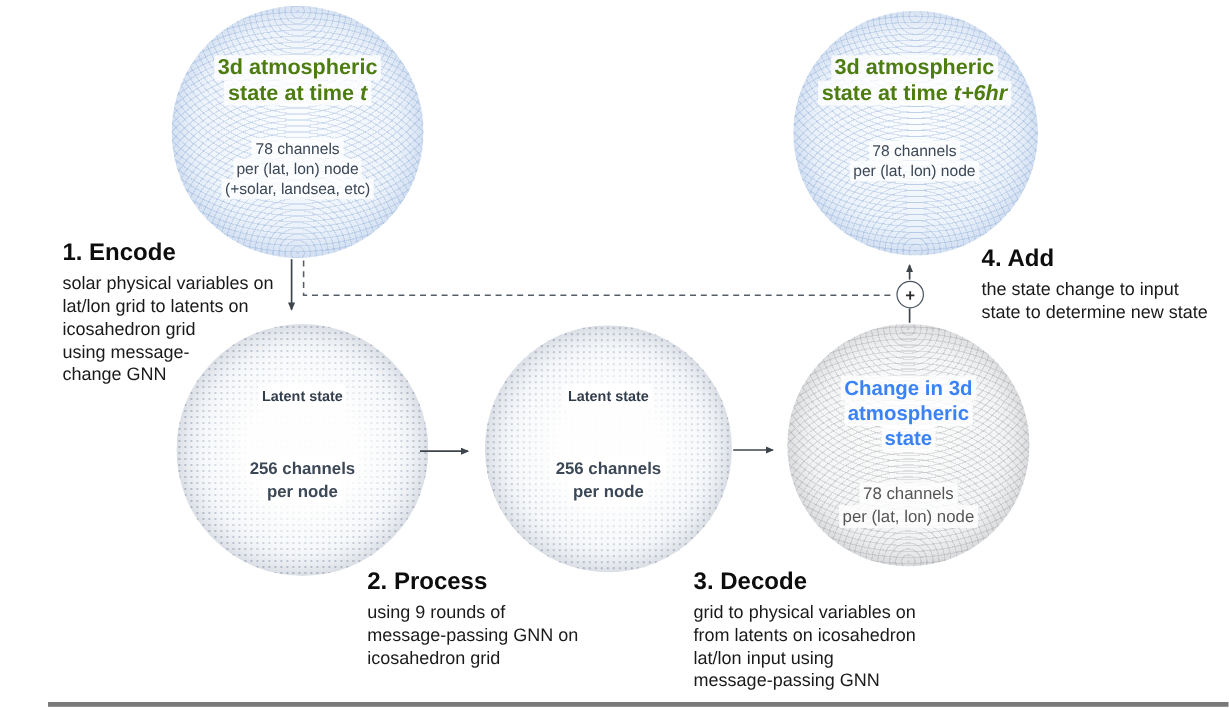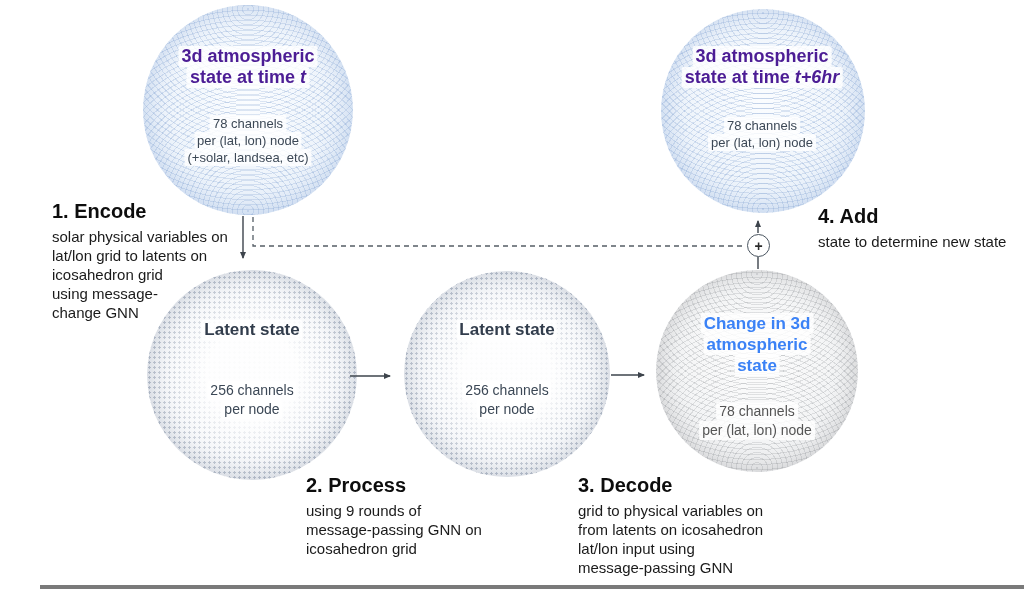--- a/index.html
+++ b/index.html
@@ -37,26 +37,26 @@
       repeating-radial-gradient(circle at 50% 2%,  rgba(120,125,130,.20) 0 1px, transparent 1px 5px),
       repeating-radial-gradient(circle at 50% 98%, rgba(120,125,130,.20) 0 1px, transparent 1px 5px),
       radial-gradient(circle at 50% 45%, #fdfdfd 0%, #f3f4f5 55%, #e9eaec 88%, #e0e1e3 100%);
     box-shadow: inset 0 0 24px rgba(120,120,125,.32);
   }
 
   .label-stack { position:absolute; transform:translateX(-50%); text-align:center; white-space:nowrap; }
   .line { display:block; }
   .halo { display:inline-block; background:rgba(255,255,255,.82); padding:0 3px; border-radius:2px; }
 
-  .sphere-title { font-weight:700; font-size:18px; line-height:21px; color:#4c1d95; }
+  .sphere-title { font-weight:700; font-size:18px; line-height:21px; color:#4d7c0f; }
   .sphere-title em { font-style:italic; }
   .sphere-body  { font-size:13px; line-height:17px; color:#3c4856; }
 
-  .latent-title { font-weight:700; font-size:17px; line-height:20px; color:#323d4c; }
-  .latent-body  { font-size:14px; line-height:19px; color:#3c4856; }
+  .latent-title { font-weight:700; font-size:12px; line-height:20px; color:#323d4c; }
+  .latent-body  { font-size:14px; line-height:19px; color:#3c4856;font-weight:bold; }
 
   .delta-title  { font-weight:700; font-size:17px; line-height:21px; color:#3b82f6; }
   .delta-body   { font-size:14px; line-height:19px; color:#555555; }
 
   .step { position:absolute; text-align:left; white-space:nowrap; }
   .step-heading { font-size:20px; line-height:23px; font-weight:700; color:#0d0d0d; margin-bottom:4px; }
   .step-line { font-size:15px; line-height:19px; color:#1a1a1a; }
 
   #arrows { position:absolute; left:0; top:0; width:1024px; height:590px; }
 
@@ -164,17 +164,18 @@
   <div class="step" style="left:578px; top:474px;">
     <div class="step-heading">3. Decode</div>
     <div class="step-line">grid to physical variables on</div>
     <div class="step-line">from latents on icosahedron</div>
     <div class="step-line">lat/lon input using</div>
     <div class="step-line">message-passing GNN</div>
   </div>
 
   <div class="step" style="left:818px; top:205px;">
     <div class="step-heading">4. Add</div>
+    <div class="step-line">the state change to input</div>
     <div class="step-line">state to determine new state</div>
   </div>
 
   <div class="bottom-line"></div>
 </div>
 
 </body></html>

